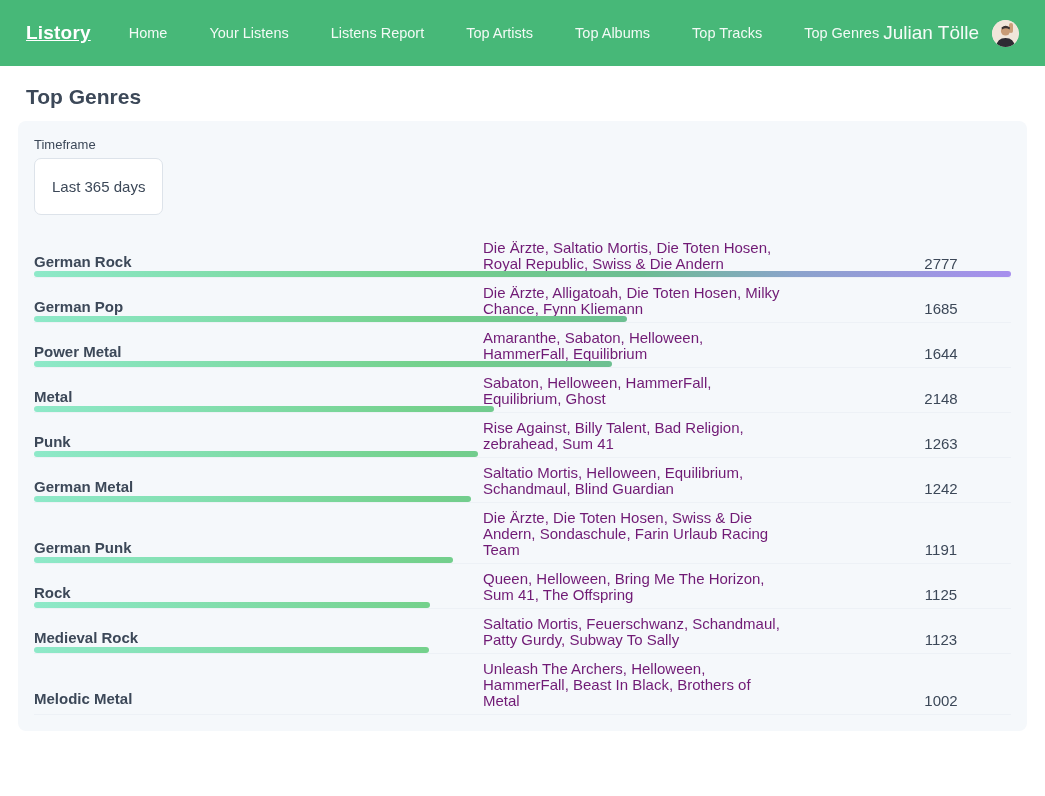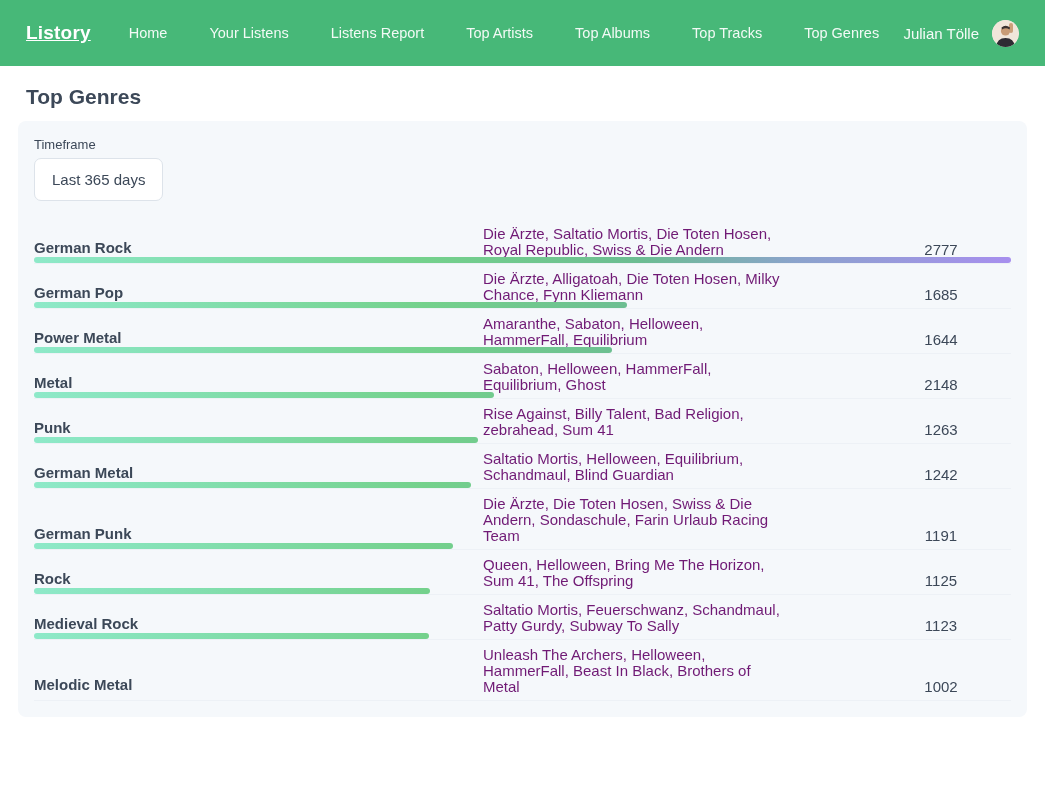--- a/index.html
+++ b/index.html
@@ -28,21 +28,21 @@
   }
   .main-nav { display: flex; align-items: center; margin-left: 38px; gap: 42px; flex: 1; }
   .nav-item {
     color: rgba(255,255,255,0.93);
     font-size: 14.5px;
     text-decoration: none;
     cursor: pointer;
     white-space: nowrap;
   }
   .user-area { display: flex; align-items: center; gap: 13px; }
-  .user-name { color: rgba(255,255,255,0.95); font-size: 15px; }
+  .user-name { color: rgba(255,255,255,0.95); font-size: 19px; }
   .avatar {
     width: 27px; height: 27px; border-radius: 50%;
     overflow: hidden; background: #f1e8df; cursor: pointer;
     display: block;
   }
 
   
   .page { padding: 19px 18px 0 18px; }
   .page-title {
     font-size: 21px;
@@ -57,21 +57,21 @@
     padding: 16px;
   }
 
   
   .filter-label { font-size: 13px; color: #3c4858; margin-bottom: 6px; }
   .timeframe-btn {
     font-family: inherit;
     background: #ffffff;
     border: 1px solid #dde3ea;
     border-radius: 7px;
-    padding: 12px 17px;
+    padding: 19px 17px;
     font-size: 15px;
     color: #3c4858;
     cursor: pointer;
   }
   .filter-block { margin-bottom: 18px; }
 
   
   .genre-table { width: 100%; }
   .genre-row {
     position: relative;

